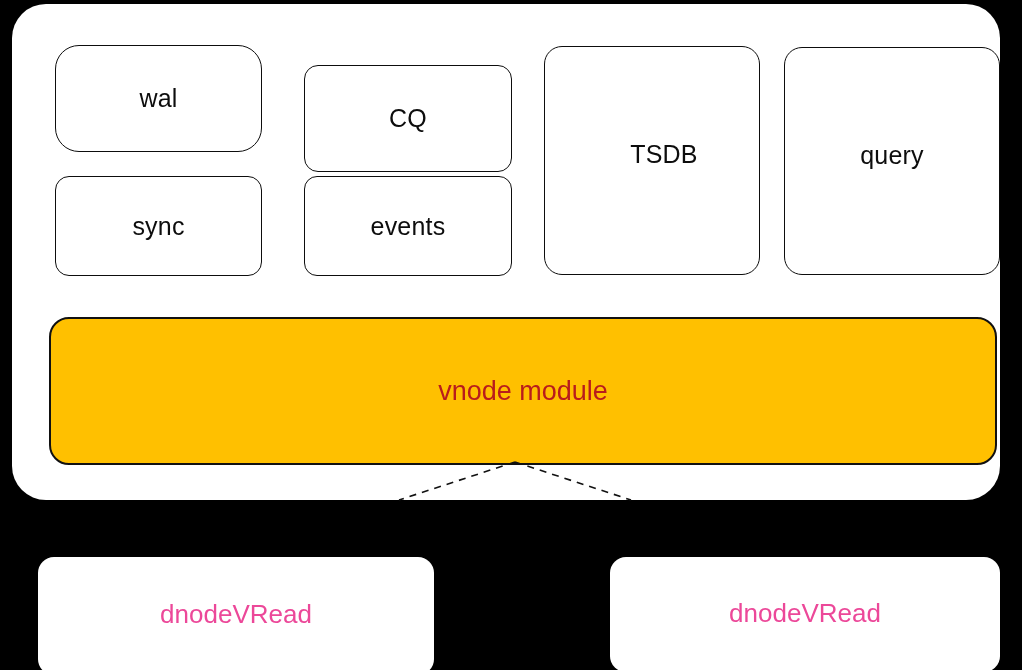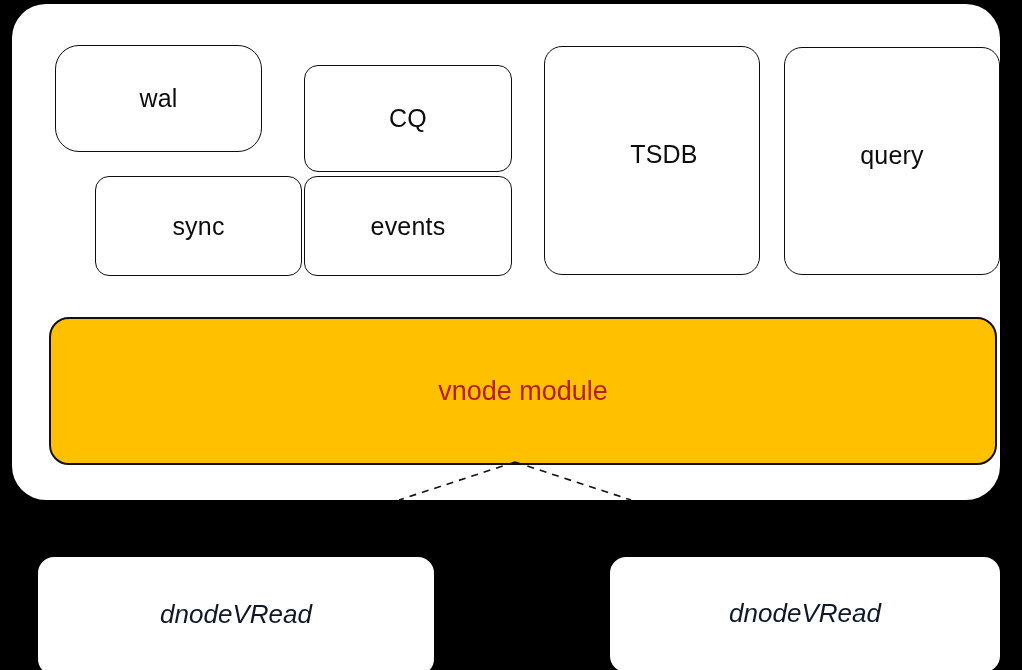--- a/index.html
+++ b/index.html
@@ -42,21 +42,21 @@
   .module-box .label {
     font-size: 25px;
     color: #0d0d0d;
     line-height: 1;
     letter-spacing: 0.2px;
   }
 
   
   .box-wal    { left: 43px;  top: 41px;  width: 207px; height: 107px; border-radius: 24px; }
   .box-cq     { left: 292px; top: 41px;  width: 208px; height: 107px; margin-top: 20px; }
-  .box-sync   { left: 43px;  top: 172px; width: 207px; height: 100px; margin-left: 40px; }
+  .box-sync   { left: 43px;  top: 172px; width: 207px; height: 100px; }
   .box-events { left: 292px; top: 172px; width: 208px; height: 100px; border-radius: 13px; }
   .box-tsdb   { left: 532px; top: 42px;  width: 216px; height: 229px; border-radius: 18px; padding-left: 24px; }
   .box-query  { left: 772px; top: 43px;  width: 216px; height: 228px; border-radius: 18px; }
 
   
   .box-tsdb .label,
   .box-query .label { transform: translateY(-6px); }
 
   
   .vnode-bar {
@@ -95,24 +95,23 @@
     background: #ffffff;
     border: 2.5px dashed #ffffff;
     border-radius: 16px;
     box-sizing: border-box;
     display: flex;
     align-items: center;
     justify-content: center;
   }
   .dnode-box .label {
     font-size: 26px;
-    color: #0f172a;
+    color: #ec4899;
     line-height: 1;
     transform: translateY(-2px);
-    font-style: italic;
   }
   .box-dnodevread  { left: 38px;  top: 557px; width: 396px; height: 118px; }
   .box-dnodevwrite { left: 610px; top: 557px; width: 390px; height: 115px; }
 </style>
 </head>
 <body>
 
 <div id="canvas">
 
   <div class="outer-panel">

